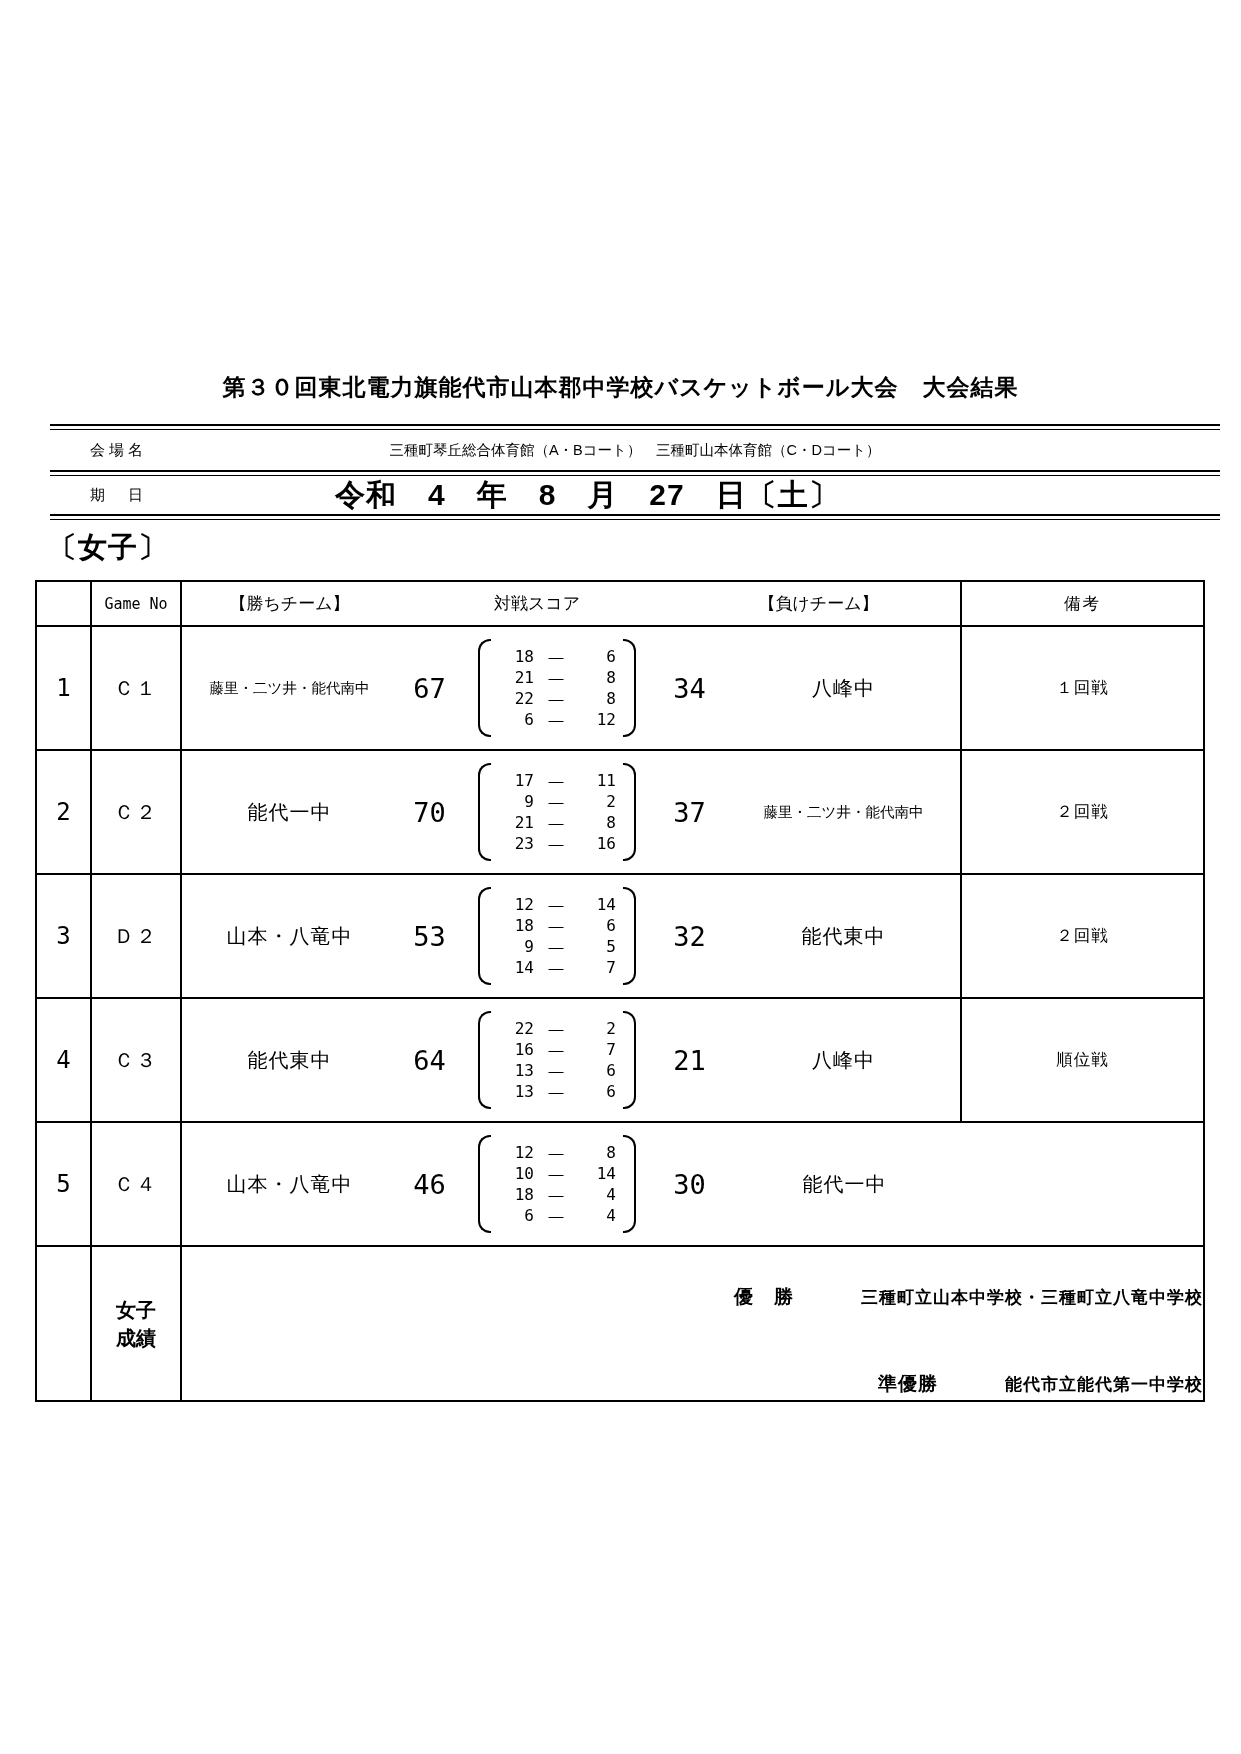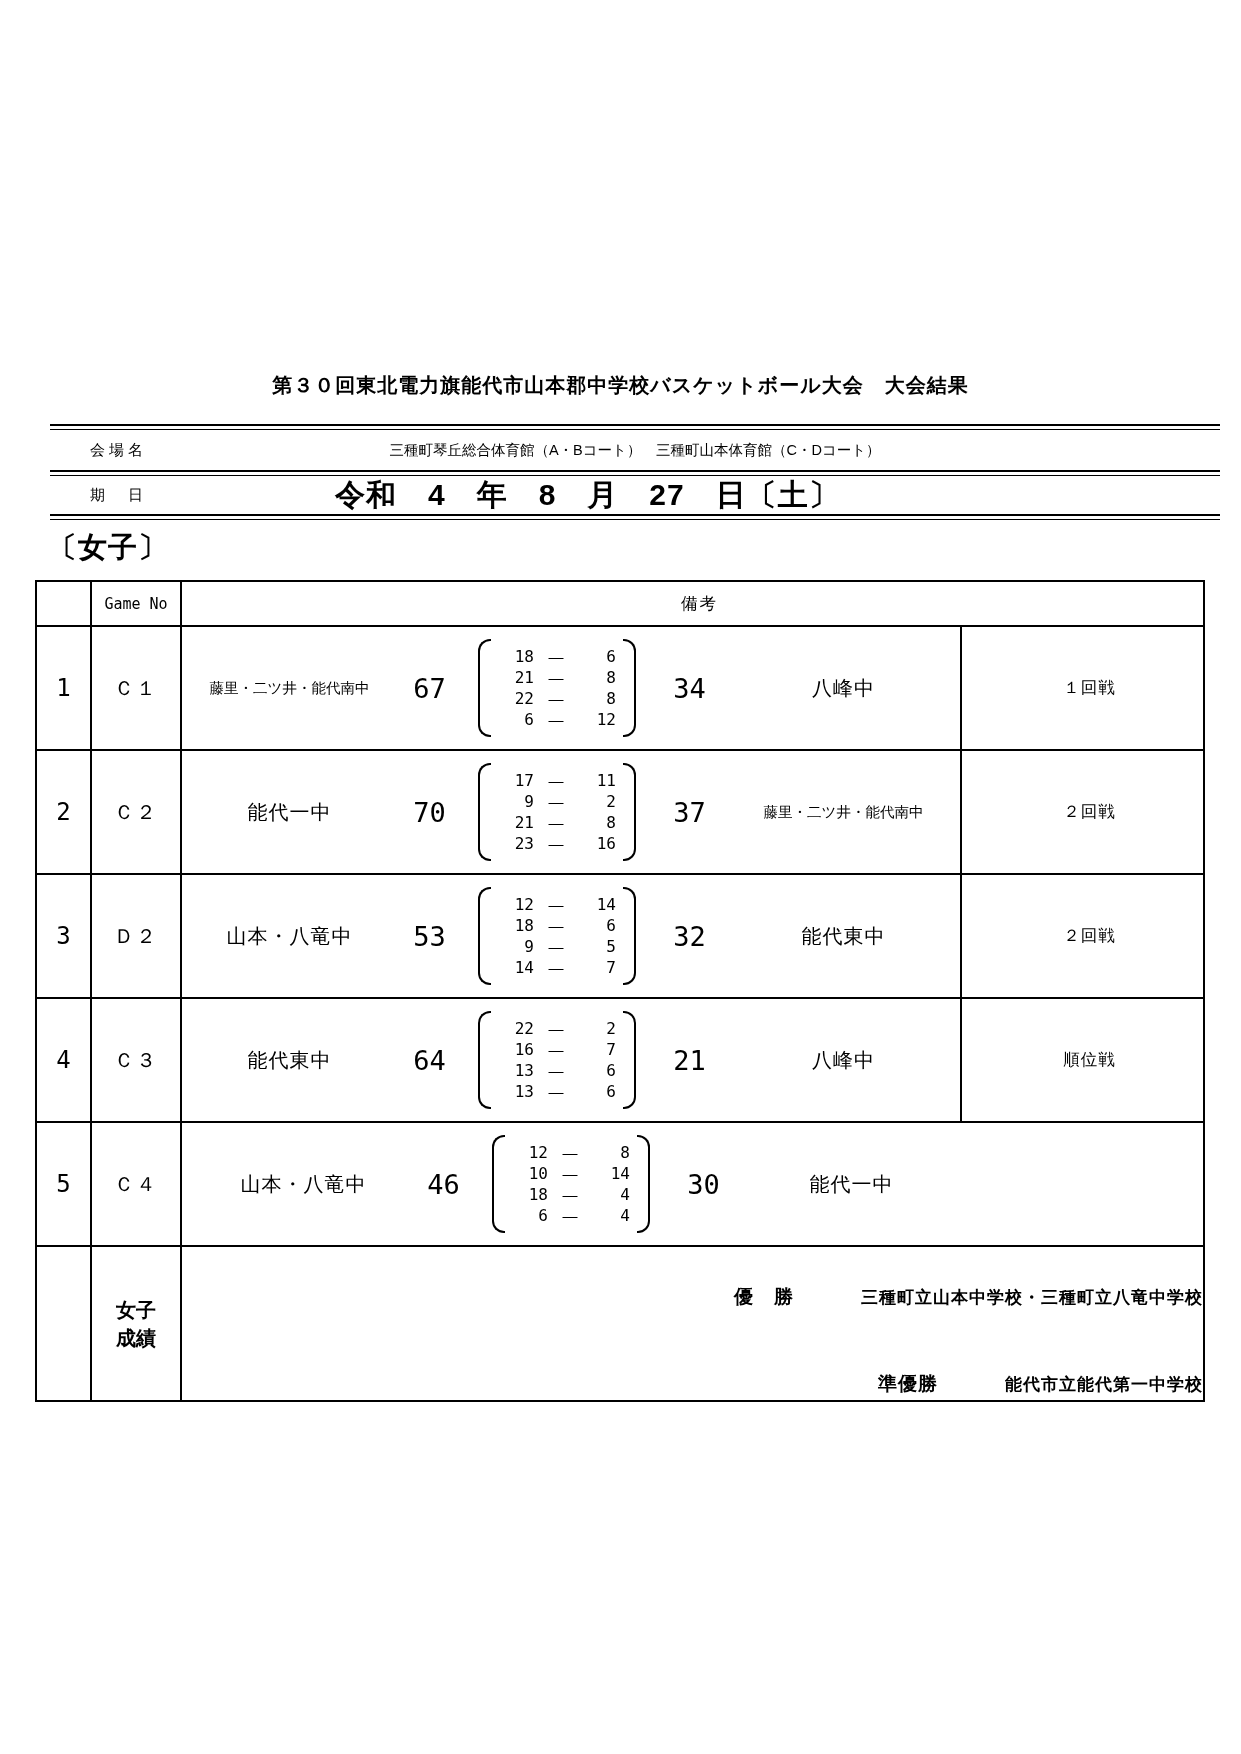--- a/index.html
+++ b/index.html
@@ -4,21 +4,21 @@
 <style>
   html,body { margin:0; padding:0; background:#ffffff; }
   .page {
     position:relative; width:1241px; height:1754px; background:#fff;
     font-family:"Liberation Sans", sans-serif; color:#000; overflow:hidden;
   }
   .num { font-family:"DejaVu Sans Mono", monospace; }
 
   .title {
     position:absolute; top:372px; left:0; width:100%; margin:0;
-    text-align:center; font-size:20px; font-weight:bold; letter-spacing:1px;
+    text-align:center; font-size:23px; font-weight:bold; letter-spacing:1px;
   }
 
   .info-block { position:absolute; top:424px; left:50px; width:1170px; }
   .dline { height:3px; border-top:2px solid #000; border-bottom:1px solid #000; }
   .info-row { position:relative; }
   .venue-row { height:40px; }
   .date-row { height:38px; }
   .info-label {
     position:absolute; left:40px; top:50%; transform:translateY(-50%);
     font-size:15px; letter-spacing:4px;
@@ -40,21 +40,21 @@
   .result-table {
     position:absolute; top:580px; left:35px; width:1170px;
     border:2px solid #000; box-sizing:border-box;
   }
   .row { display:flex; border-bottom:2px solid #000; box-sizing:border-box; align-items:stretch; }
   .summary.row { border-bottom:none; }
   .cell {
     box-sizing:border-box; border-right:2px solid #000;
     display:flex; align-items:center; justify-content:center;
   }
-  .cell:last-child { border-right:none;padding-left:14px; }
+  .cell:last-child { border-right:none; }
   .c1 { width:55px; }
   .c2 { width:90px; }
   .c3 { width:780px; }
   .c4 { flex:1; }
 
   .thead { height:45px; }
   .thead .c2 { font-family:"DejaVu Sans Mono", monospace; font-size:15px; }
   .headmid { display:flex; align-items:center; }
   .hw { width:215px; text-align:center; font-size:17px; }
   .hs { width:280px; text-align:center; font-size:17px; }
@@ -122,20 +122,25 @@
     <div class="dline"></div>
   </div>
 
   <div class="section-label">〔女子〕</div>
 
   <div class="result-table">
 
     <div class="row thead">
       <div class="cell c1"></div>
       <div class="cell c2">Game No</div>
+      <div class="cell c3 headmid">
+        <span class="hw">【勝ちチーム】</span>
+        <span class="hs">対戦スコア</span>
+        <span class="hl">【負けチーム】</span>
+      </div>
       <div class="cell c4">備考</div>
     </div>
 
     <div id="rows-container">
   <div class="row data-row">
     <div class="cell c1 rowno num">1</div>
     <div class="cell c2 game">Ｃ１</div>
     <div class="cell c3 mid">
       <span class="team winner team-name long">藤里・二ツ井・能代南中</span>
       <span class="bigscore num">67</span>

